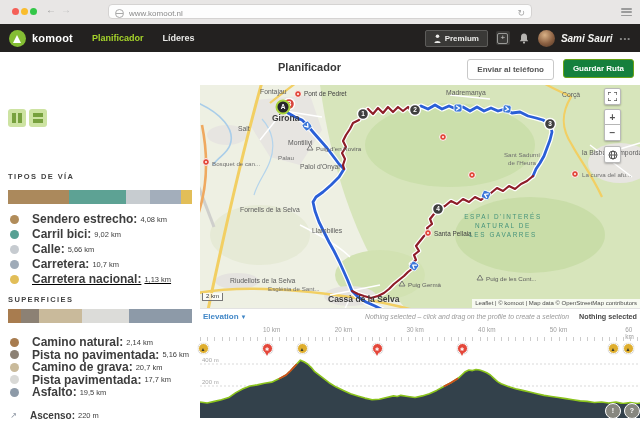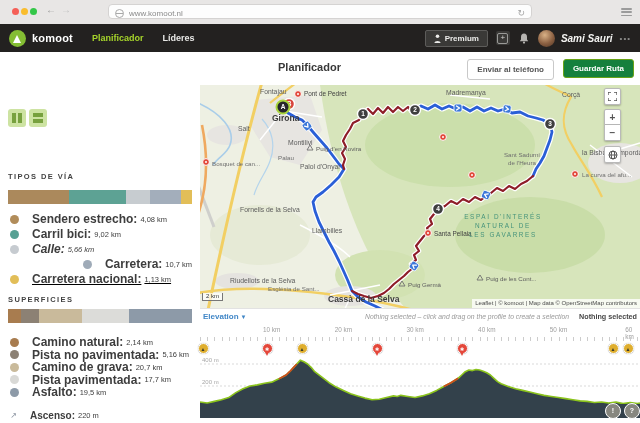--- a/index.html
+++ b/index.html
@@ -158,26 +158,26 @@
         <div class="legend-row" style="top: 161px;">
           <div class="dot" style="background: rgb(177, 140, 90);"></div>
           <div class="lbl">Sendero estrecho:</div>
           <div class="val">4,08 km</div>
         </div>
         <div class="legend-row" style="top: 176px;">
           <div class="dot" style="background: rgb(87, 160, 147);"></div>
           <div class="lbl">Carril bici:</div>
           <div class="val">9,02 km</div>
         </div>
-        <div class="legend-row" style="top: 191px; font-style: italic;">
+        <div class="legend-row" style="top: 191px;">
           <div class="dot" style="background: rgb(198, 203, 208);"></div>
           <div class="lbl">Calle:</div>
           <div class="val">5,66 km</div>
         </div>
-        <div class="legend-row" style="top: 206px; justify-content: flex-end;">
+        <div class="legend-row" style="top: 206px;">
           <div class="dot" style="background: rgb(159, 171, 184);"></div>
           <div class="lbl">Carretera:</div>
           <div class="val">10,7 km</div>
         </div>
         <div class="legend-row" style="top: 221px; text-decoration: underline;">
           <div class="dot" style="background: rgb(226, 190, 88);"></div>
           <div class="lbl">Carretera nacional:</div>
           <div class="val">1,13 km</div>
         </div>
       </div>

